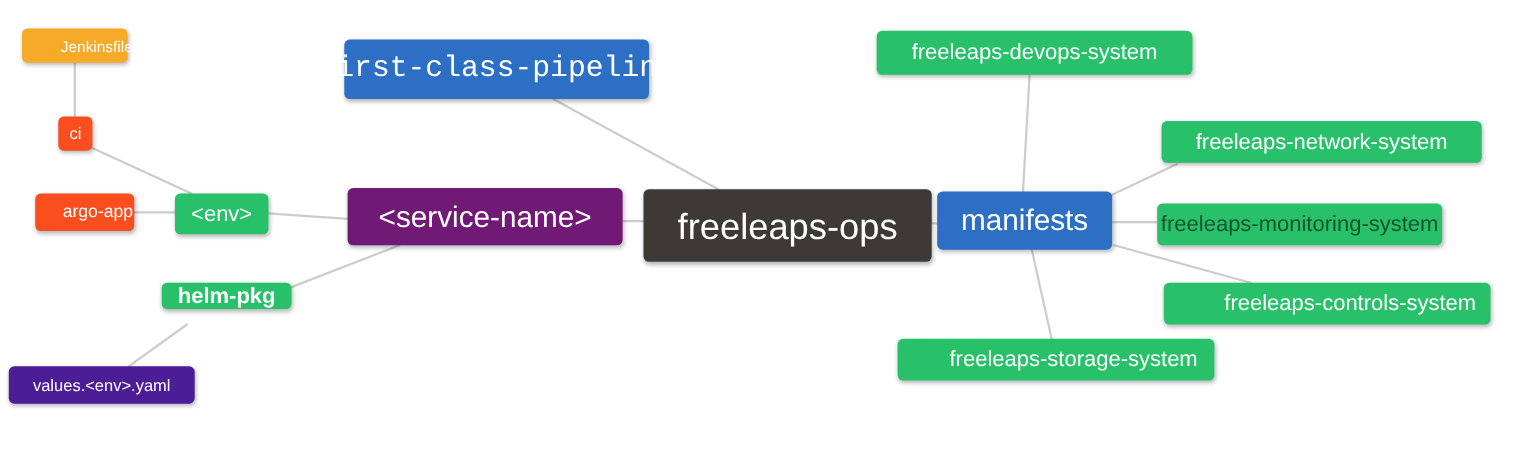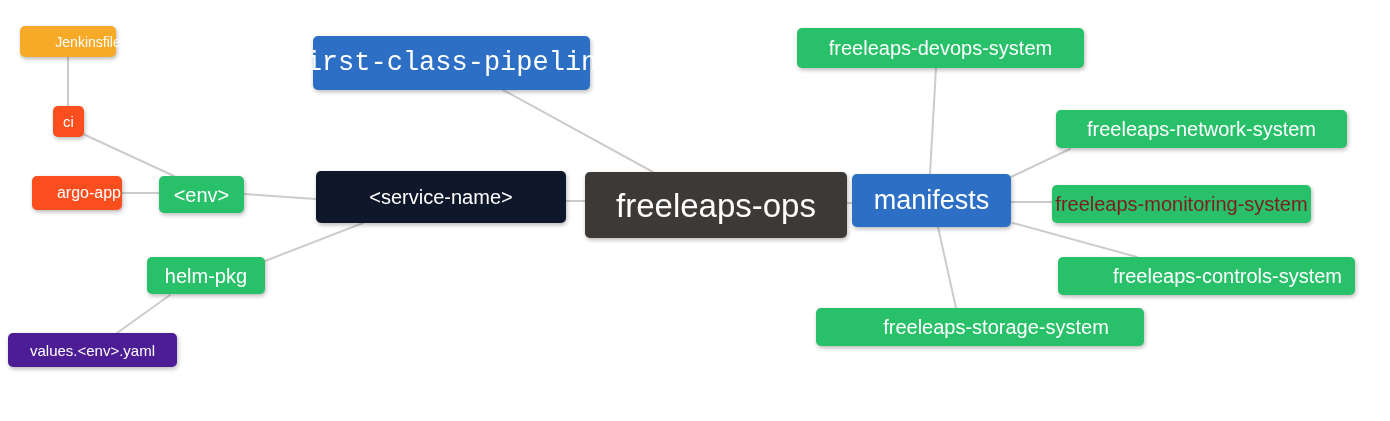--- a/index.html
+++ b/index.html
@@ -56,25 +56,25 @@
       <line x1="1011" y1="177" x2="1070" y2="149" stroke="#cccccc" stroke-width="2" stroke-linecap="round"></line>
       <line x1="1011" y1="202" x2="1052" y2="202" stroke="#cccccc" stroke-width="2" stroke-linecap="round"></line>
       <line x1="1013" y1="223" x2="1137" y2="257" stroke="#cccccc" stroke-width="2" stroke-linecap="round"></line>
       <line x1="938" y1="227" x2="956" y2="308" stroke="#cccccc" stroke-width="2" stroke-linecap="round"></line>
     </svg>
   <div id="node-layer">
       <div class="node" style="left: 20px; top: 26px; width: 96px; height: 31px; font-size: 14px; background: rgb(247, 169, 40); color: rgb(255, 255, 255); padding-left: 40px;">Jenkinsfile</div>
       <div class="node" style="left: 53px; top: 106px; width: 31px; height: 31px; font-size: 15px; background: rgb(250, 78, 30); color: rgb(255, 255, 255);">ci</div>
       <div class="node" style="left: 32px; top: 176px; width: 90px; height: 34px; font-size: 16px; background: rgb(250, 78, 30); color: rgb(255, 255, 255); padding-left: 24px;">argo-app</div>
       <div class="node" style="left: 159px; top: 176px; width: 85px; height: 37px; font-size: 20px; background: rgb(40, 193, 106); color: rgb(255, 255, 255);">&lt;env&gt;</div>
-      <div class="node" style="left: 147px; top: 257px; width: 118px; height: 37px; font-size: 20px; background: rgb(40, 193, 106); color: rgb(255, 255, 255);">helm-pkg</div>
+      <div class="node" style="left: 147px; top: 257px; width: 118px; height: 24px; font-size: 20px; background: rgb(40, 193, 106); color: rgb(255, 255, 255); font-weight: bold;">helm-pkg</div>
       <div class="node" style="left: 8px; top: 333px; width: 169px; height: 34px; font-size: 15px; background: #4c1d95; color: rgb(255, 255, 255);">values.&lt;env&gt;.yaml</div>
       <div class="node" style="left: 313px; top: 36px; width: 277px; height: 54px; font-size: 27px; background: rgb(44, 111, 197); color: rgb(255, 255, 255); font-family: Liberation Mono, monospace;">first-class-pipeline</div>
-      <div class="node" style="left: 316px; top: 171px; width: 250px; height: 52px; font-size: 20px; background: #0f172a; color: rgb(255, 255, 255);">&lt;service-name&gt;</div>
+      <div class="node" style="left: 316px; top: 171px; width: 250px; height: 52px; font-size: 27px; background: #701a75; color: rgb(255, 255, 255);">&lt;service-name&gt;</div>
       <div class="node" style="left: 585px; top: 172px; width: 262px; height: 66px; font-size: 33px; background: rgb(61, 57, 55); color: rgb(255, 255, 255); text-align: right;">freeleaps-ops</div>
       <div class="node" style="left: 852px; top: 174px; width: 159px; height: 53px; font-size: 27px; background: rgb(44, 111, 197); color: rgb(255, 255, 255);">manifests</div>
       <div class="node" style="left: 797px; top: 28px; width: 287px; height: 40px; font-size: 20px; background: rgb(40, 193, 106); color: rgb(255, 255, 255);">freeleaps-devops-system</div>
       <div class="node" style="left: 1056px; top: 110px; width: 291px; height: 38px; font-size: 20px; background: rgb(40, 193, 106); color: rgb(255, 255, 255);">freeleaps-network-system</div>
-      <div class="node" style="left: 1052px; top: 185px; width: 259px; height: 38px; font-size: 20px; background: rgb(40, 193, 106); color: #7f1d1d;">freeleaps-monitoring-system</div>
+      <div class="node" style="left: 1052px; top: 185px; width: 259px; height: 38px; font-size: 20px; background: rgb(40, 193, 106); color: #14532d;">freeleaps-monitoring-system</div>
       <div class="node" style="left: 1058px; top: 257px; width: 297px; height: 38px; font-size: 20px; background: rgb(40, 193, 106); color: rgb(255, 255, 255); padding-left: 42px;">freeleaps-controls-system</div>
-      <div class="node" style="left: 816px; top: 308px; width: 328px; height: 38px; font-size: 20px; background: rgb(40, 193, 106); color: rgb(255, 255, 255); padding-left: 32px;">freeleaps-storage-system</div>
+      <div class="node" style="left: 816px; top: 308px; width: 288px; height: 38px; font-size: 20px; background: rgb(40, 193, 106); color: rgb(255, 255, 255); padding-left: 32px;">freeleaps-storage-system</div>
     </div>
 </div>
 
 </body></html>

